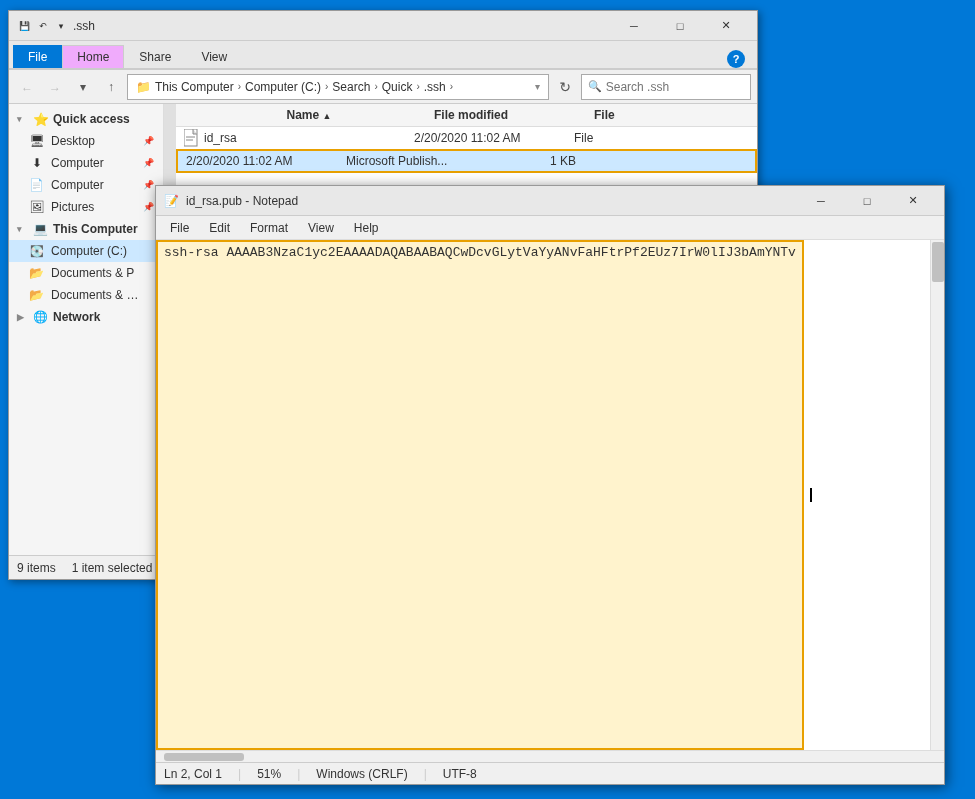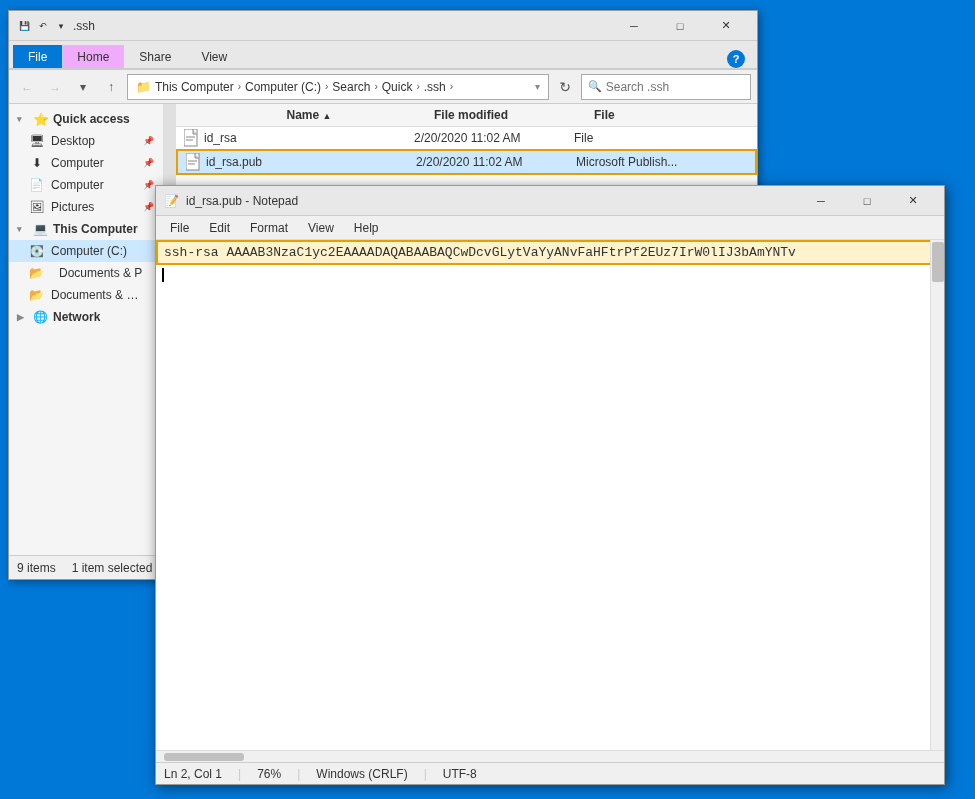--- a/index.html
+++ b/index.html
@@ -343,21 +343,21 @@
       font-size: 12px;
       color: #333;
       cursor: pointer;
     }
 
     .notepad-content-area {
       flex: 1;
       overflow: hidden;
       position: relative;
       display: flex;
-      flex-direction: column;
+      flex-direction: row;
     }
     .notepad-highlighted-line {
       background: #fff3cd;
       border: 2px solid #e8a000;
       padding: 3px 6px;
       font-size: 13px;
       font-family: 'Courier New', monospace;
       color: #333;
       white-space: nowrap;
       overflow: hidden;
@@ -527,21 +527,21 @@
           <span class="folder-expand">▾</span>
           <span class="sidebar-icon">💻</span>
           <span>This Computer</span>
         </div>
         <div class="sidebar-item indent1 selected">
           <span class="sidebar-icon" style="font-size:11px;">💽</span>
           <span>Computer (C:)</span>
         </div>
         <div class="sidebar-item indent1">
           <span class="sidebar-icon">📂</span>
-          <span style="overflow:hidden; text-overflow:ellipsis; white-space:nowrap; max-width:90px;margin-left:8px;">Documents &amp; P</span>
+          <span style="overflow:hidden; text-overflow:ellipsis; white-space:nowrap; max-width:90px;">Documents &amp; P</span>
         </div>
         <div class="sidebar-item indent1">
           <span class="sidebar-icon">📂</span>
           <span style="overflow:hidden; text-overflow:ellipsis; white-space:nowrap; max-width:90px;">Documents &amp; Po</span>
         </div>
 
         <div class="sidebar-section-header">
           <span class="folder-expand">▶</span>
           <span class="sidebar-icon">🌐</span>
           <span>Network</span>
@@ -569,31 +569,20 @@
               </svg>
             </span>
             <span>id_rsa</span>
           </div>
           <div class="file-date-cell">2/20/2020 11:02 AM</div>
           <div class="file-type-cell">File</div>
           <div class="file-size-cell">2 KB</div>
         </div>
 
         <div class="file-row selected">
-          <div class="file-name-cell">
-            <span class="sidebar-icon">
-              <svg width="16" height="18" viewBox="0 0 16 18">
-                <rect x="0" y="0" width="13" height="17" fill="white" stroke="#888" stroke-width="1"></rect>
-                <polyline points="9,0 9,5 13,5" fill="#ddd" stroke="#888" stroke-width="1"></polyline>
-                <line x1="2" y1="8" x2="11" y2="8" stroke="#888" stroke-width="1"></line>
-                <line x1="2" y1="11" x2="9" y2="11" stroke="#888" stroke-width="1"></line>
-              </svg>
-            </span>
-            <span>id_rsa.pub</span>
-          </div>
           <div class="file-date-cell">2/20/2020 11:02 AM</div>
           <div class="file-type-cell">Microsoft Publish...</div>
           <div class="file-size-cell">1 KB</div>
         </div>
       </div>
     </div>
 
     <div class="status-bar">
       <span>9 items</span>
       <span>1 item selected</span>
@@ -637,21 +626,21 @@
       </div>
     </div>
 
     <div class="file-list-bottom-scroll">
       <div class="scroll-thumb"></div>
     </div>
 
     <div class="notepad-status-bar">
       <span>Ln 2, Col 1</span>
       <span class="notepad-status-sep">|</span>
-      <span>76%</span>
+      <span>51%</span>
       <span class="notepad-status-sep">|</span>
       <span>Windows (CRLF)</span>
       <span class="notepad-status-sep">|</span>
       <span>UTF-8</span>
     </div>
   </div>
 
 </div>
 
 </body></html>

